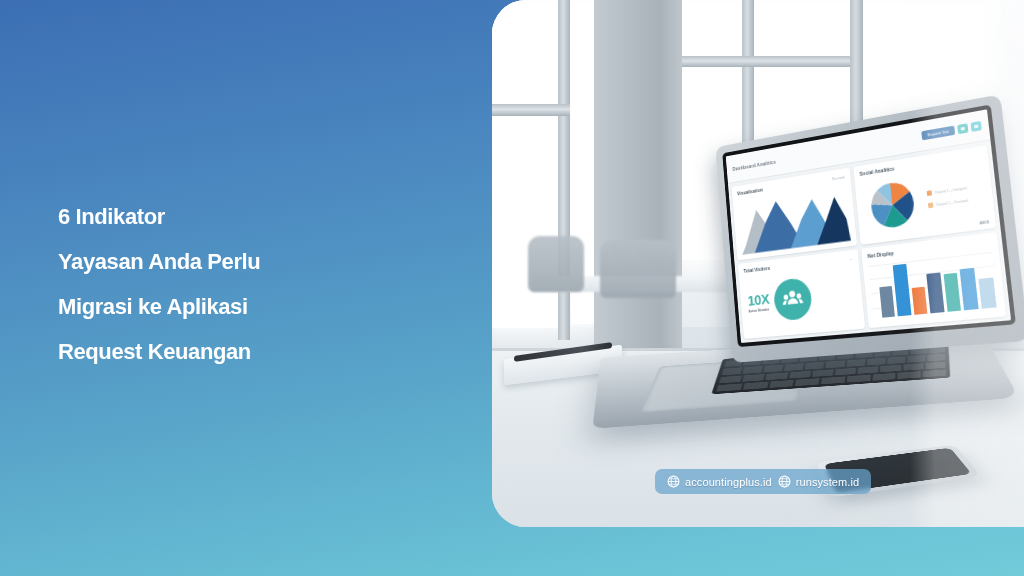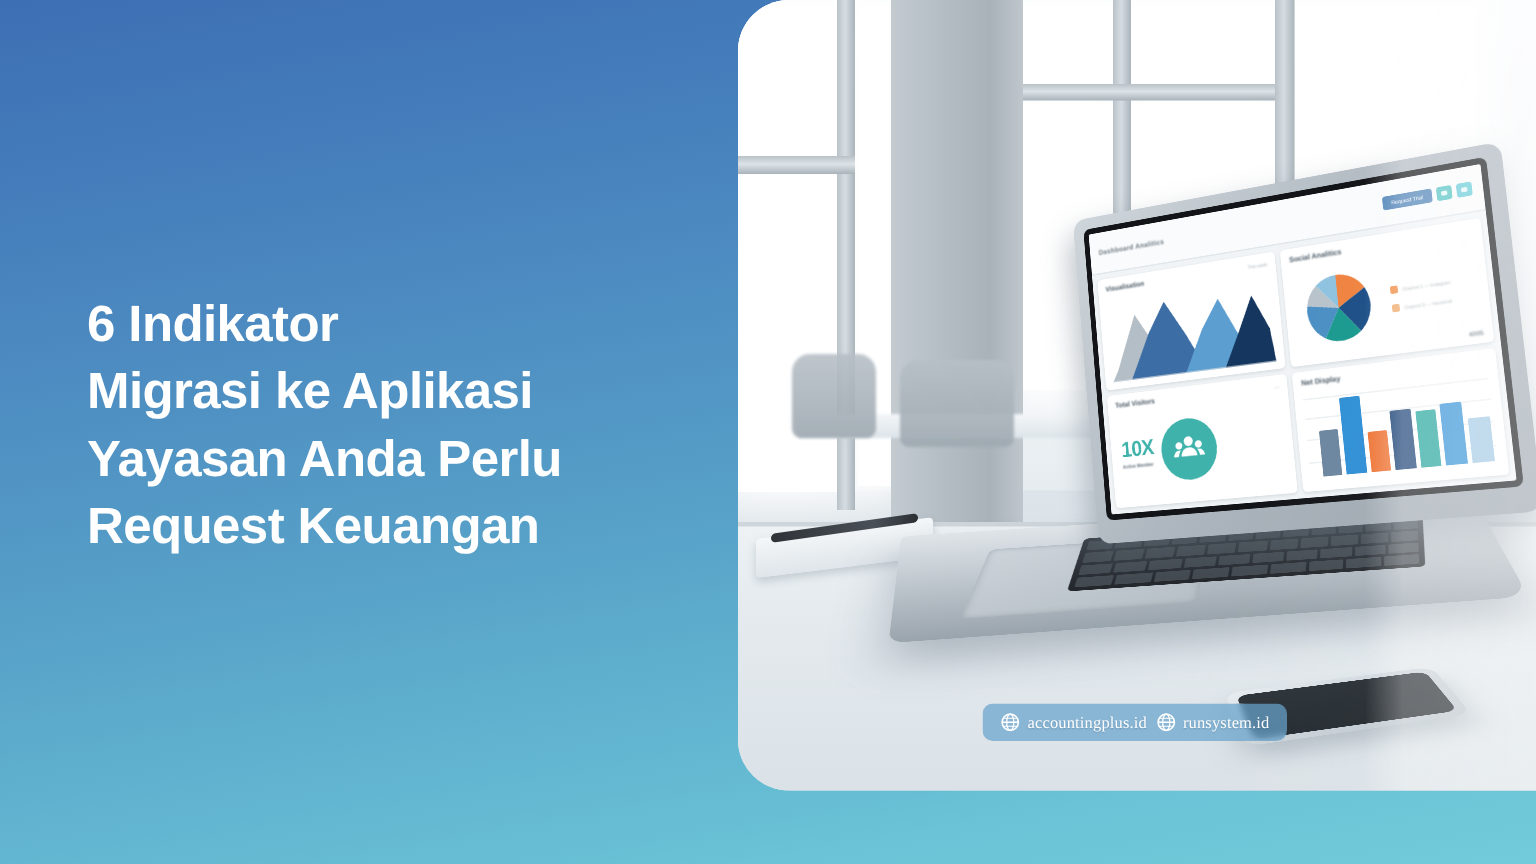--- a/index.html
+++ b/index.html
@@ -16,21 +16,21 @@
     overflow:hidden;
   }
 
   
   #headline {
     position:absolute;
     left:58px; top:194px;
     width:420px;
     color:#ffffff;
     font-weight:bold;
-    font-size:34px;
+    font-size:22px;
     line-height:45px;
     letter-spacing:-0.4px;
   }
   #headline .hl-line { display:block; white-space:nowrap; }
 
   
   #photo-card {
     position:absolute;
     left:492px; top:0px;
     width:532px; height:527px;
@@ -280,38 +280,37 @@
   }
 
   
   #badges {
     position:absolute; left:655px; top:469px;
     display:flex; align-items:center; gap:6px;
     background:rgba(106,164,205,0.72);
     padding:6px 12px;
     border-radius:7px;
     backdrop-filter:blur(2px);
-    font-family:Liberation Serif, serif;
   }
   .badge { display:flex; align-items:center; gap:5px; }
   .badge-txt {
     color:#ffffff; font-size:11px; letter-spacing:.1px;
     text-shadow:0 1px 1px rgba(40,80,110,.35);
   }
   .globe { width:13px; height:13px; display:block; }
 </style>
 </head>
 <body>
 
 <div id="banner">
 
   <div id="headline">
     <span class="hl-line">6 Indikator</span>
+    <span class="hl-line">Yayasan Anda Perlu</span>
     <span class="hl-line">Migrasi ke Aplikasi</span>
-    <span class="hl-line">Yayasan Anda Perlu</span>
     <span class="hl-line">Request Keuangan</span>
   </div>
 
   <div id="photo-card">
     <div class="bg-wall"></div>
 
     <div class="windows">
       <div class="win" style="left:-6px;  top:4px;   width:72px;  height:104px;"></div>
       <div class="win" style="left:-6px;  top:118px; width:72px;  height:210px;"></div>
       <div class="win" style="left:80px;  top:4px;   width:22px;  height:320px;"></div>

